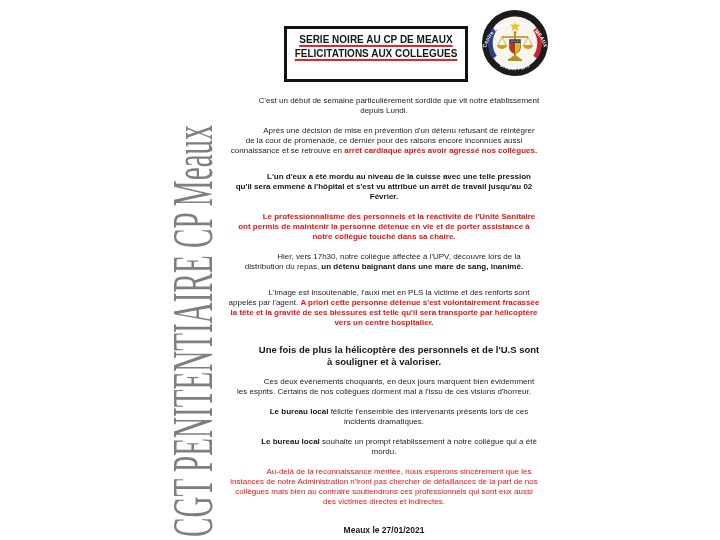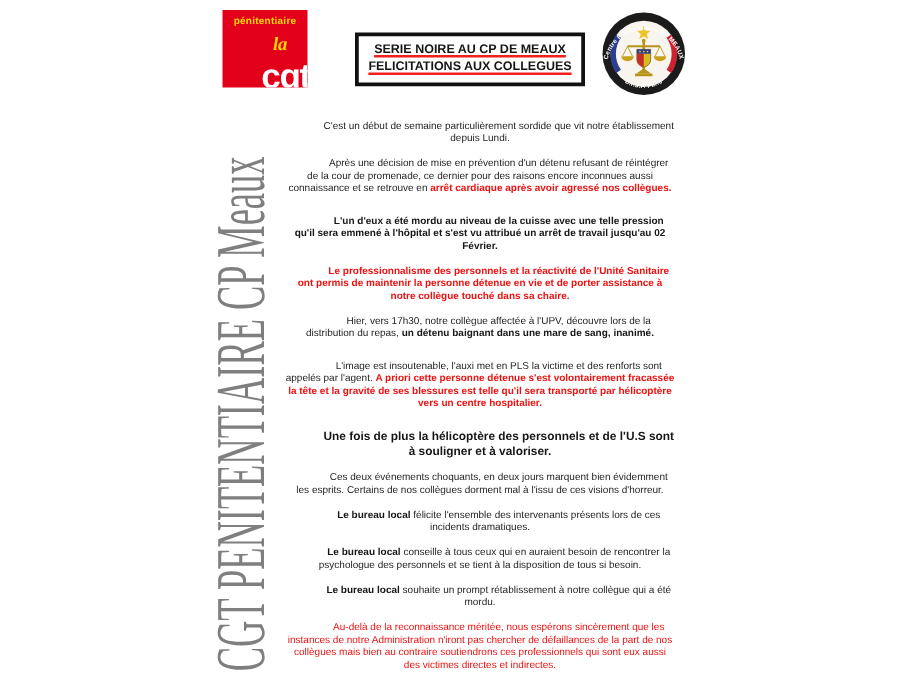--- a/index.html
+++ b/index.html
@@ -13,21 +13,21 @@
                 text-align:center; padding:4px 0 3px; letter-spacing:.2px; }
   .logo-cgt { position:relative; background:#e2001a; height:46px; overflow:hidden; }
   .logo-la { position:absolute; right:16px; top:4px; color:#ffd800;
              font-family:"Liberation Serif", serif; font-style:italic; font-weight:bold;
              font-size:15px; }
   .logo-cgt-text { position:absolute; right:-2px; bottom:-7px; color:#ffffff;
                    font-weight:bold; font-size:28px; letter-spacing:-1px; }
 
   
   .title-box { position:absolute; left:284px; top:26px; width:184px;
-               border:3px solid #111111; padding:4px 4px 5px; text-align:center;
+               border:3px solid #111111; padding:4px 4px 18px; text-align:center;
                background:#ffffff; }
   .title-line { font-size:10px; font-weight:bold; color:#161616; line-height:14px;
                 text-decoration:underline; text-decoration-color:#f02020;
                 text-decoration-thickness:1.5px; text-underline-offset:2px;
                 white-space:nowrap; }
 
   
   .badge { position:absolute; left:477px; top:9px; width:76px; height:68px; }
 
   
@@ -48,27 +48,20 @@
   .run-rb { font-weight:bold; color:#ee1111; }
   .run-r { color:#ee1111; }
   .date-line { margin-top:18px; font-weight:bold;
                font-size:8.5px; color:#161616; }
 </style>
 </head>
 <body>
 
 <div class="page">
 
-  <div class="logo-block">
-    <div class="logo-penit">pénitentiaire</div>
-    <div class="logo-cgt">
-      <span class="logo-la">la</span>
-      <span class="logo-cgt-text">cgt</span>
-    </div>
-  </div>
 
   <div class="title-box">
     <div class="title-line">SERIE NOIRE AU CP DE MEAUX</div>
     <div class="title-line">FELICITATIONS AUX COLLEGUES</div>
   </div>
 
   <svg class="badge" viewBox="0 0 76 68">
     <circle cx="38" cy="34" r="33" fill="#1b1b1b"></circle>
     <circle cx="38" cy="34" r="26.5" fill="#f7f5ee"></circle>
     <path d="M 17.9,19.9 A 24.5,24.5 0 0 0 17.9,48.1" fill="none" stroke="#2b3f90" stroke-width="4.5"></path>
@@ -113,20 +106,19 @@
     <div>
         <div class="para"><span class="run-n">C'est un début de semaine particulièrement sordide que vit notre établissement depuis Lundi.</span></div>
         <div class="para"><span class="run-n">Après une décision de mise en prévention d'un détenu refusant de réintégrer de la cour de promenade, ce dernier pour des raisons encore inconnues aussi connaissance et se retrouve en </span><span class="run-rb">arrêt cardiaque après avoir agressé nos collègues.</span></div>
         <div class="para flush"><span class="run-b">L'un d'eux a été mordu au niveau de la cuisse avec une telle pression qu'il sera emmené à l'hôpital et s'est vu attribué un arrêt de travail jusqu'au 02 Février.</span></div>
         <div class="para"><span class="run-rb">Le professionnalisme des personnels et la réactivité de l'Unité Sanitaire ont permis de maintenir la personne détenue en vie et de porter assistance à notre collègue touché dans sa chaire.</span></div>
         <div class="para"><span class="run-n">Hier, vers 17h30, notre collègue affectée à l'UPV, découvre lors de la distribution du repas, </span><span class="run-b">un détenu baignant dans une mare de sang, inanimé.</span></div>
         <div class="para flush"><span class="run-n">L'image est insoutenable, l'auxi met en PLS la victime et des renforts sont appelés par l'agent. </span><span class="run-rb">A priori cette personne détenue s'est volontairement fracassée la tête et la gravité de ses blessures est telle qu'il sera transporté par hélicoptère vers un centre hospitalier.</span></div>
         <div class="para flush lead"><span class="run-b">Une fois de plus la hélicoptère des personnels et de l'U.S sont à souligner et à valoriser.</span></div>
         <div class="para"><span class="run-n">Ces deux événements choquants, en deux jours marquent bien évidemment les esprits. Certains de nos collègues dorment mal à l'issu de ces visions d'horreur.</span></div>
         <div class="para"><span class="run-b">Le bureau local</span><span class="run-n"> félicite l'ensemble des intervenants présents lors de ces incidents dramatiques.</span></div>
-        <div class="para"><span class="run-b">Le bureau local</span><span class="run-n"> conseille à tous ceux qui en auraient besoin de rencontrer la psychologue des personnels et se tient à la disposition de tous si besoin.</span></div>
         <div class="para"><span class="run-b">Le bureau local</span><span class="run-n"> souhaite un prompt rétablissement à notre collègue qui a été mordu.</span></div>
         <div class="para"><span class="run-r">Au-delà de la reconnaissance méritée, nous espérons sincèrement que les instances de notre Administration n'iront pas chercher de défaillances de la part de nos collègues mais bien au contraire soutiendrons ces professionnels qui sont eux aussi des victimes directes et indirectes.</span></div>
       </div>
     <div class="date-line">Meaux le 27/01/2021</div>
   </div>
 
 </div>
 
 </body></html>

